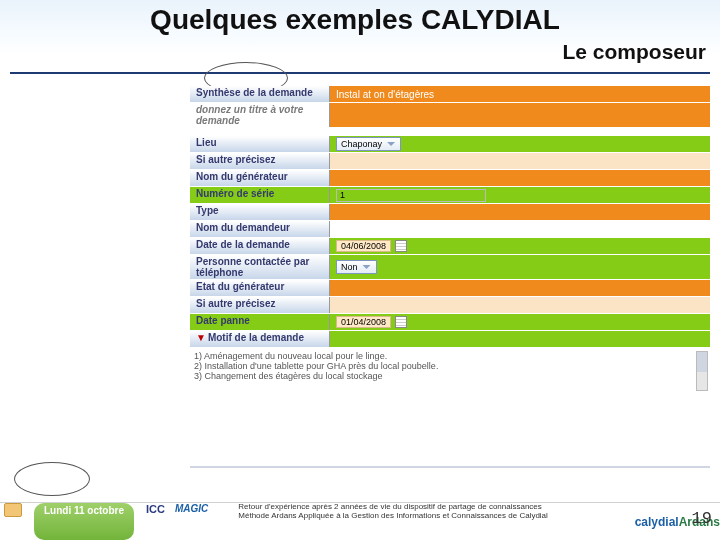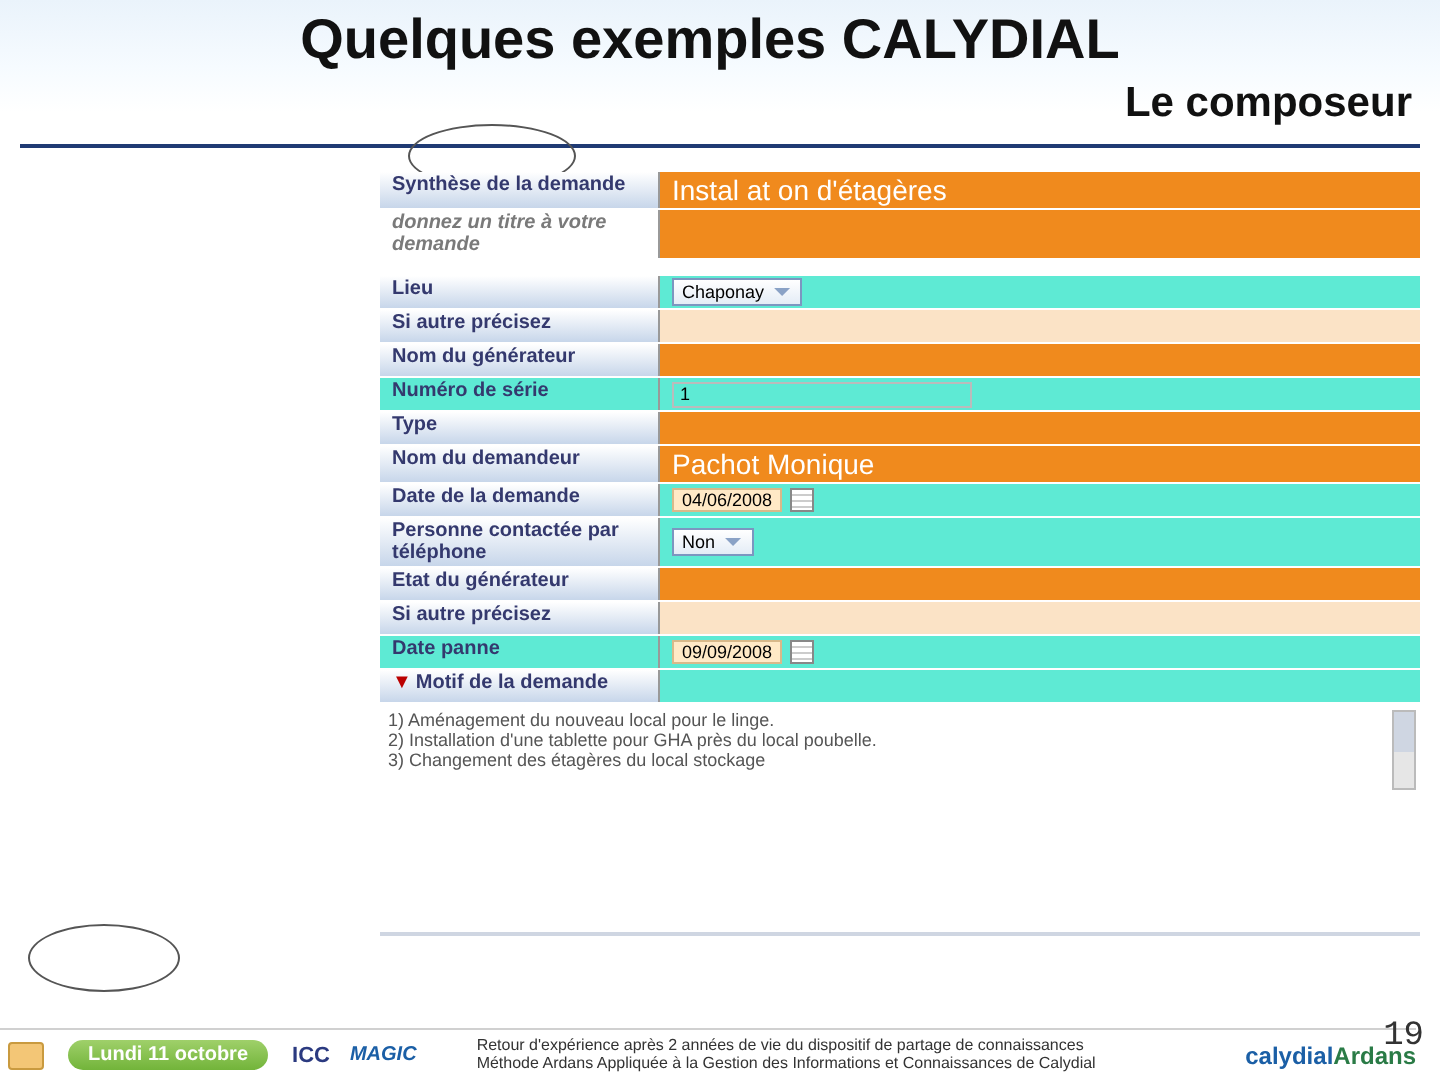--- a/index.html
+++ b/index.html
@@ -16,39 +16,39 @@
 
   .body-text { position: absolute; top: 96px; left: 16px; width: 172px; font-size: 17px; line-height: 1.28; color: #111; }
 
   .shot { position: absolute; top: 86px; left: 190px; width: 520px; height: 410px; overflow: hidden; font-size: 10px; }
 
   .row { display: flex; align-items: stretch; margin-bottom: 1px; }
   .lbl { width: 140px; min-height: 16px; padding: 1px 6px; font-weight: bold; color: #34396e; border-right: 1px solid #999; }
   .grad { background: linear-gradient(#ffffff 0%, #c7d6ea 100%); }
   .val { flex: 1; padding: 1px 6px; display: flex; align-items: center; gap: 4px; }
   .orange { background: #f08a1d; color: #fff; min-height: 15px; }
-  .orange .txt { color: #fff; font-size: 14px; }
+  .orange .txt { color: #fff; font-size: 10px; }
   .orange-light { background: #fbe3c6; min-height: 15px; }
   .txt { color: #222; font-size: 10px; }
   .sel { border: 1px solid #7c96c0; background: linear-gradient(#fff,#e4ecf6); height: 14px; padding: 0 4px; display: inline-flex; align-items: center; gap: 4px; font-size: 9px; }
   .sel .arr { width: 10px; height: 10px; background: #8aa2c6; clip-path: polygon(50% 70%, 10% 30%, 90% 30%); }
   .datebox { background: #ffe9c6; border: 1px solid #d8b98a; padding: 0 4px; font-size: 9px; display: inline-block; }
   .calicon { width: 12px; height: 12px; border: 1px solid #888; display: inline-block; vertical-align: middle; background: repeating-linear-gradient(#fff 0 2px,#ccc 2px 3px); }
   .inp { border: 1px solid #bbb; height: 13px; width: 150px; display: inline-block; padding: 0 3px; font-size: 9px; }
-  .plain { background: #5eead4; }
+  .plain { background: #84cc16; }
   .hint { font-style: italic; color: #7a7a7a; font-size: 10px; }
   .sep-hint-row .lbl { background: #fff; }
   .redtri { color: #b00; font-size: 10px; margin-right: 2px; }
 
   .bottom-list { margin-top: 2px; padding: 2px 4px; font-size: 9px; color: #555; position: relative; }
   .bottom-list .scroll { position: absolute; right: 2px; top: 2px; width: 12px; height: 40px; background: #e6e6e6; border: 1px solid #bbb; }
   .bottom-list .scroll .up, .bottom-list .scroll .dn { height: 10px; background: #cfd6e2; }
   .bottom-rule { position: absolute; left: 190px; right: 10px; top: 466px; height: 2px; background: #cfd6e2; }
 
-  .footer { position: absolute; left: 0; right: 12px; bottom: 0; height: 26px; border-top: 1px solid #d0d0d0; display: flex; align-items: center; }
+  .footer { position: absolute; left: 0; right: 0; bottom: 0; height: 38px; border-top: 1px solid #d0d0d0; display: flex; }
   .footer .datebadge { margin-left: 12px; background: linear-gradient(#9fd06a,#72b43a); color: #fff; border-radius: 10px; padding: 2px 10px; font-size: 10px; font-weight: bold; }
   .footer .folder { margin-left: 4px; width: 18px; height: 14px; background: #f3c676; border: 1px solid #c99a3f; border-radius: 2px; }
   .footer .footertext { margin-left: 30px; font-size: 8px; line-height: 1.1; color: #333; max-width: 360px; }
   .footer .logos { margin-left: auto; display: flex; align-items: center; padding-right: 0; }
   .logo-calydial { font-size: 12px; font-weight: bold; color: #1b5fa6; }
   .logo-ardans { font-size: 12px; font-weight: bold; color: #2a7b46; }
   .logo-icc { font-size: 11px; font-weight: bold; color: #2b3a80; }
   .logo-magic { font-size: 10px; font-weight: bold; color: #1b5fa6; font-style: italic; }
   .slidenum { position: absolute; right: 8px; bottom: 12px; font-size: 17px; color: #333; font-family: Liberation Mono, monospace; }
 </style>
@@ -100,23 +100,20 @@
       <div class="val plain">
           <span class="inp">1</span>
         </div>
     </div>
     <div class="row">
       <div class="lbl grad">Type</div>
       <div class="val orange"></div>
     </div>
     <div class="row">
       <div class="lbl grad">Nom du demandeur</div>
-      <div class="val orange">
-          <span class="txt">Pachot Monique</span>
-        </div>
     </div>
     <div class="row">
       <div class="lbl grad">Date de la demande</div>
       <div class="val plain">
         <span class="datebox">04/06/2008</span>
         <span class="calicon"></span>
       </div>
     </div>
     <div class="row">
       <div class="lbl grad">Personne contactée par téléphone</div>
@@ -131,21 +128,21 @@
       <div class="lbl grad">Etat du générateur</div>
       <div class="val orange"></div>
     </div>
     <div class="row">
       <div class="lbl grad">Si autre précisez</div>
       <div class="val orange-light"></div>
     </div>
     <div class="row">
       <div class="lbl plain">Date panne</div>
       <div class="val plain">
-        <span class="datebox">09/09/2008</span>
+        <span class="datebox">01/04/2008</span>
         <span class="calicon"></span>
       </div>
     </div>
     <div class="row">
       <div class="lbl grad"><span class="redtri">▼</span><span>Motif de la demande</span></div>
       <div class="val plain"></div>
     </div>
 
     <div class="bottom-list">
       <div>1) Aménagement du nouveau local pour le linge.</div>

